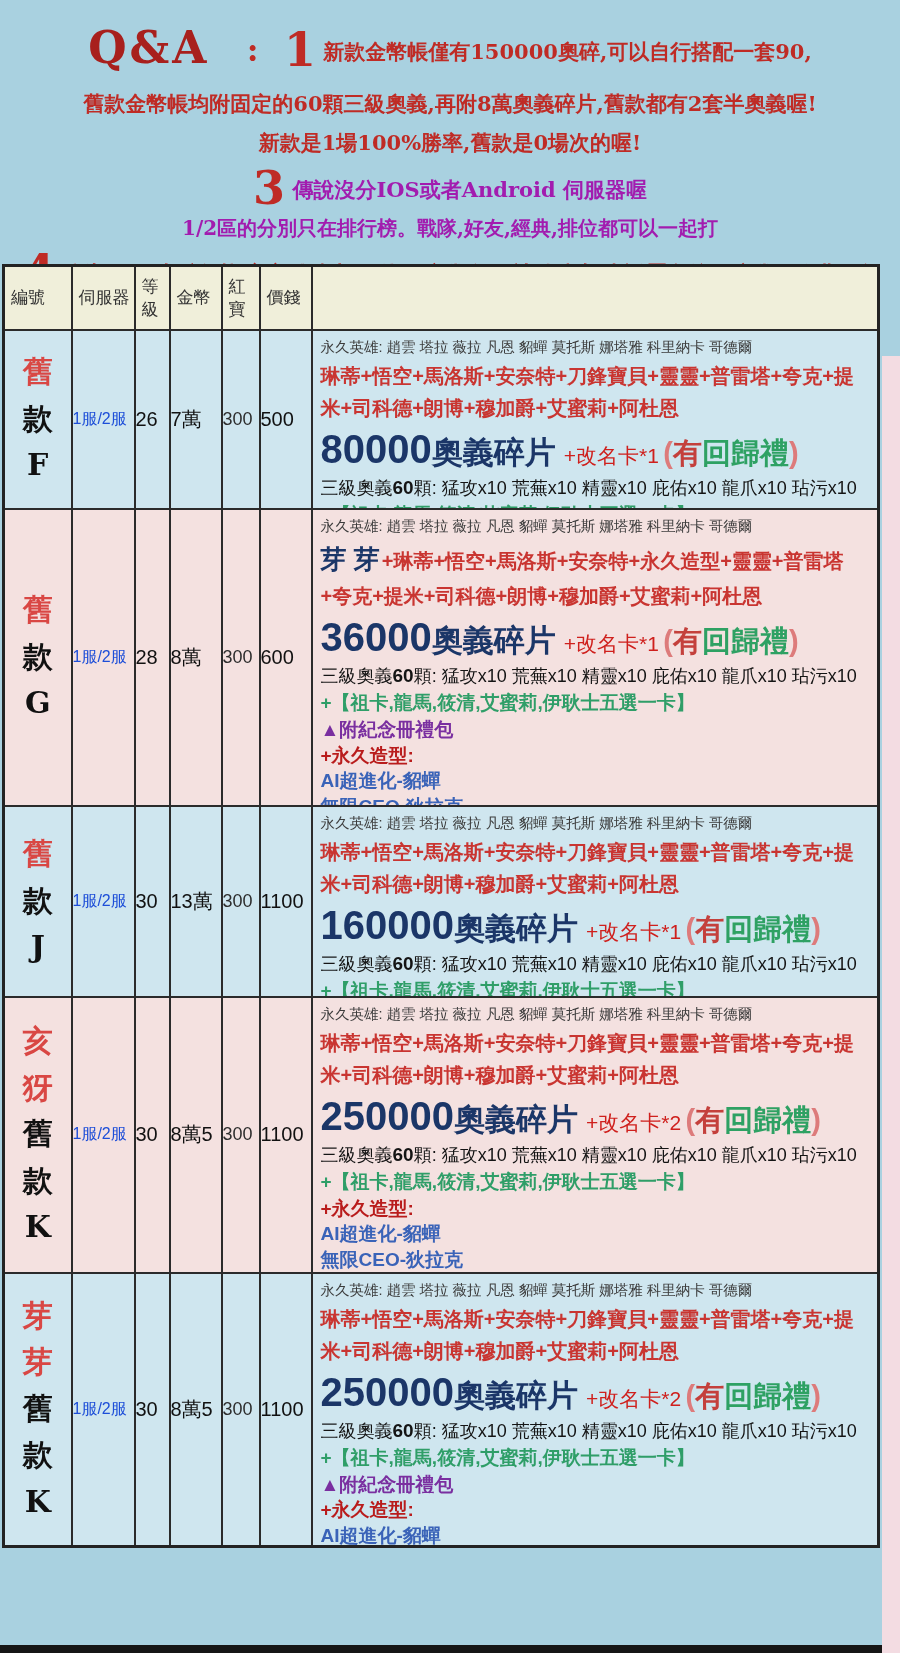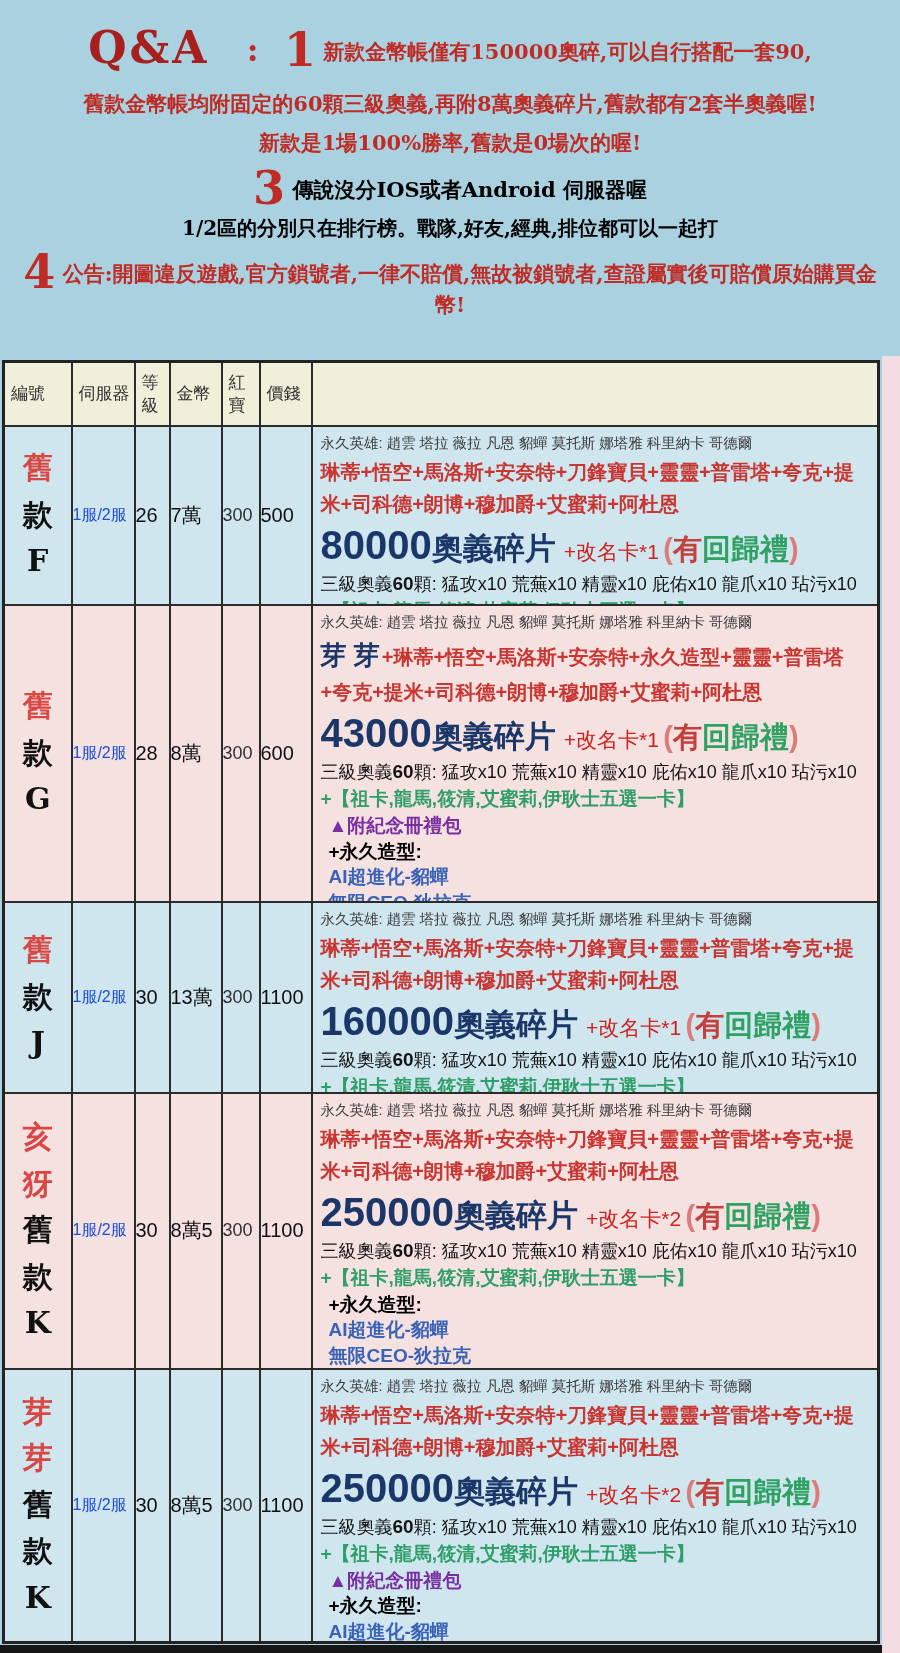--- a/index.html
+++ b/index.html
@@ -2,28 +2,28 @@
 <html><head>
 <meta charset="utf-8">
 <style>
   html,body{margin:0;padding:0}
   body{
     width:900px;height:1653px;overflow:hidden;position:relative;
     background:#a9d1e0;
     font-family:"Liberation Sans","DejaVu Sans",sans-serif;
   }
   
-  .notice{height:360px;overflow:hidden;padding-top:16px;box-sizing:border-box;
+  .notice{height:264px;overflow:hidden;padding-top:16px;box-sizing:border-box;
           font-family:"DejaVu Serif","Liberation Serif",serif;}
   .n-line{text-align:center;font-weight:bold;color:#bf2b25;font-size:21px;
           margin:0 10px 9px 10px;line-height:1.45;}
   .qa{font-size:44px;color:#a8201d;letter-spacing:3px;margin-right:30px;vertical-align:-4px;}
   .colon{font-size:32px;margin-right:18px;vertical-align:-2px;}
   .bignum{font-size:46px;color:#bf2b25;font-weight:bold;vertical-align:-7px;line-height:0;}
-  .navy{color:#000000;}
+  .navy{color:#a21caf;}
   .sp-top{margin-top:16px;}
   
   table.sheet{border-collapse:collapse;margin-left:2px;width:878px;table-layout:fixed;
               background:#cfe6ef;}
   table.sheet td,table.sheet th{border:2px solid #2b2b2b;padding:0;vertical-align:middle;}
   table.sheet{border:3px solid #232323;}
   col.c-id{width:68px}col.c-srv{width:63px}col.c-lvl{width:35px}
   col.c-gold{width:52px}col.c-gem{width:38px}col.c-price{width:52px}
   tr.hdr{height:64px;background:#f0efda;}
   tr.hdr th{font-size:17px;font-weight:normal;color:#333;text-align:left;padding-left:6px;}
@@ -47,23 +47,23 @@
   .bigline{margin:3px 0 2px 0;white-space:nowrap;}
   .num{font-size:40px;font-weight:bold;color:#1b3668;letter-spacing:0;}
   .frag{font-size:31px;font-weight:bold;color:#1b3668;}
   .rn{font-size:21px;font-weight:normal;color:#cf201d;margin-left:8px;text-align:right;}
   .bo{font-size:29px;color:#dd7b7b;font-weight:bold;}
   .bh{font-size:29px;color:#c4403c;font-weight:bold;}
   .bg{font-size:29px;color:#2ea163;font-weight:bold;}
   .t3{font-size:18px;color:#141414;white-space:nowrap;margin:2px 0;}
   .t3 .cnt{font-weight:bold;font-size:19px;}
   .pk{font-size:19px;color:#2f9e68;font-weight:600;margin:2px 0;}
-  .ex{font-size:19px;font-weight:600;margin:1px 8px;line-height:1.3;}
+  .ex{font-size:19px;font-weight:600;margin:1px 0;line-height:1.3;}
   .ex[data-color="purple"]{color:#7a2fa0;}
-  .ex[data-color="red"]{color:#000000;}
+  .ex[data-color="red"]{color:#b91c1c;}
   .ex[data-color="blue"]{color:#3a63b8;}
   
   .right-strip{position:absolute;left:882px;top:356px;width:18px;height:1297px;
                background:#f3dce2;}
   .bottom-bar{position:absolute;left:0;top:1645px;width:882px;height:8px;background:#161616;}
 </style>
 </head>
 <body>
 
 <div class="notice">
@@ -147,21 +147,21 @@
     <td class="v-b">8萬</td>
     <td class="v-gem">300</td>
     <td class="v-b">600</td>
     <td class="det">
       <div class="cellwrap h-r1">
         <div class="ph">永久英雄: 趙雲 塔拉 薇拉 凡恩 貂蟬 莫托斯 娜塔雅 科里納卡 哥德爾</div>
         <div class="hl">
           <span class="bud">芽 芽</span><span>+琳蒂+悟空+馬洛斯+安奈特+永久造型+靈靈+普雷塔+夸克+提米+司科德+朗博+穆加爵+艾蜜莉+阿杜恩</span>
         </div>
         <div class="bigline">
-          <span class="num">43000</span><span class="frag">奧義碎片</span><span class="rn">+改名卡*1</span>
+          <span class="num">36000</span><span class="frag">奧義碎片</span><span class="rn">+改名卡*1</span>
           <span class="bo">(</span><span class="bh">有</span><span class="bg">回歸禮</span><span class="bo">)</span>
         </div>
         <div class="t3">
           <span>三級奧義</span><span class="cnt">60</span><span>顆:</span>
           <span>猛攻x10 荒蕪x10 精靈x10 庇佑x10 龍爪x10 玷污x10</span>
         </div>
         <div class="pk">+【祖卡,龍馬,筱清,艾蜜莉,伊耿士五選一卡】</div>
         <div class="ex" data-color="purple">▲附紀念冊禮包</div>
         <div class="ex" data-color="red">+永久造型:</div>
         <div class="ex" data-color="blue">AI超進化-貂蟬</div>

